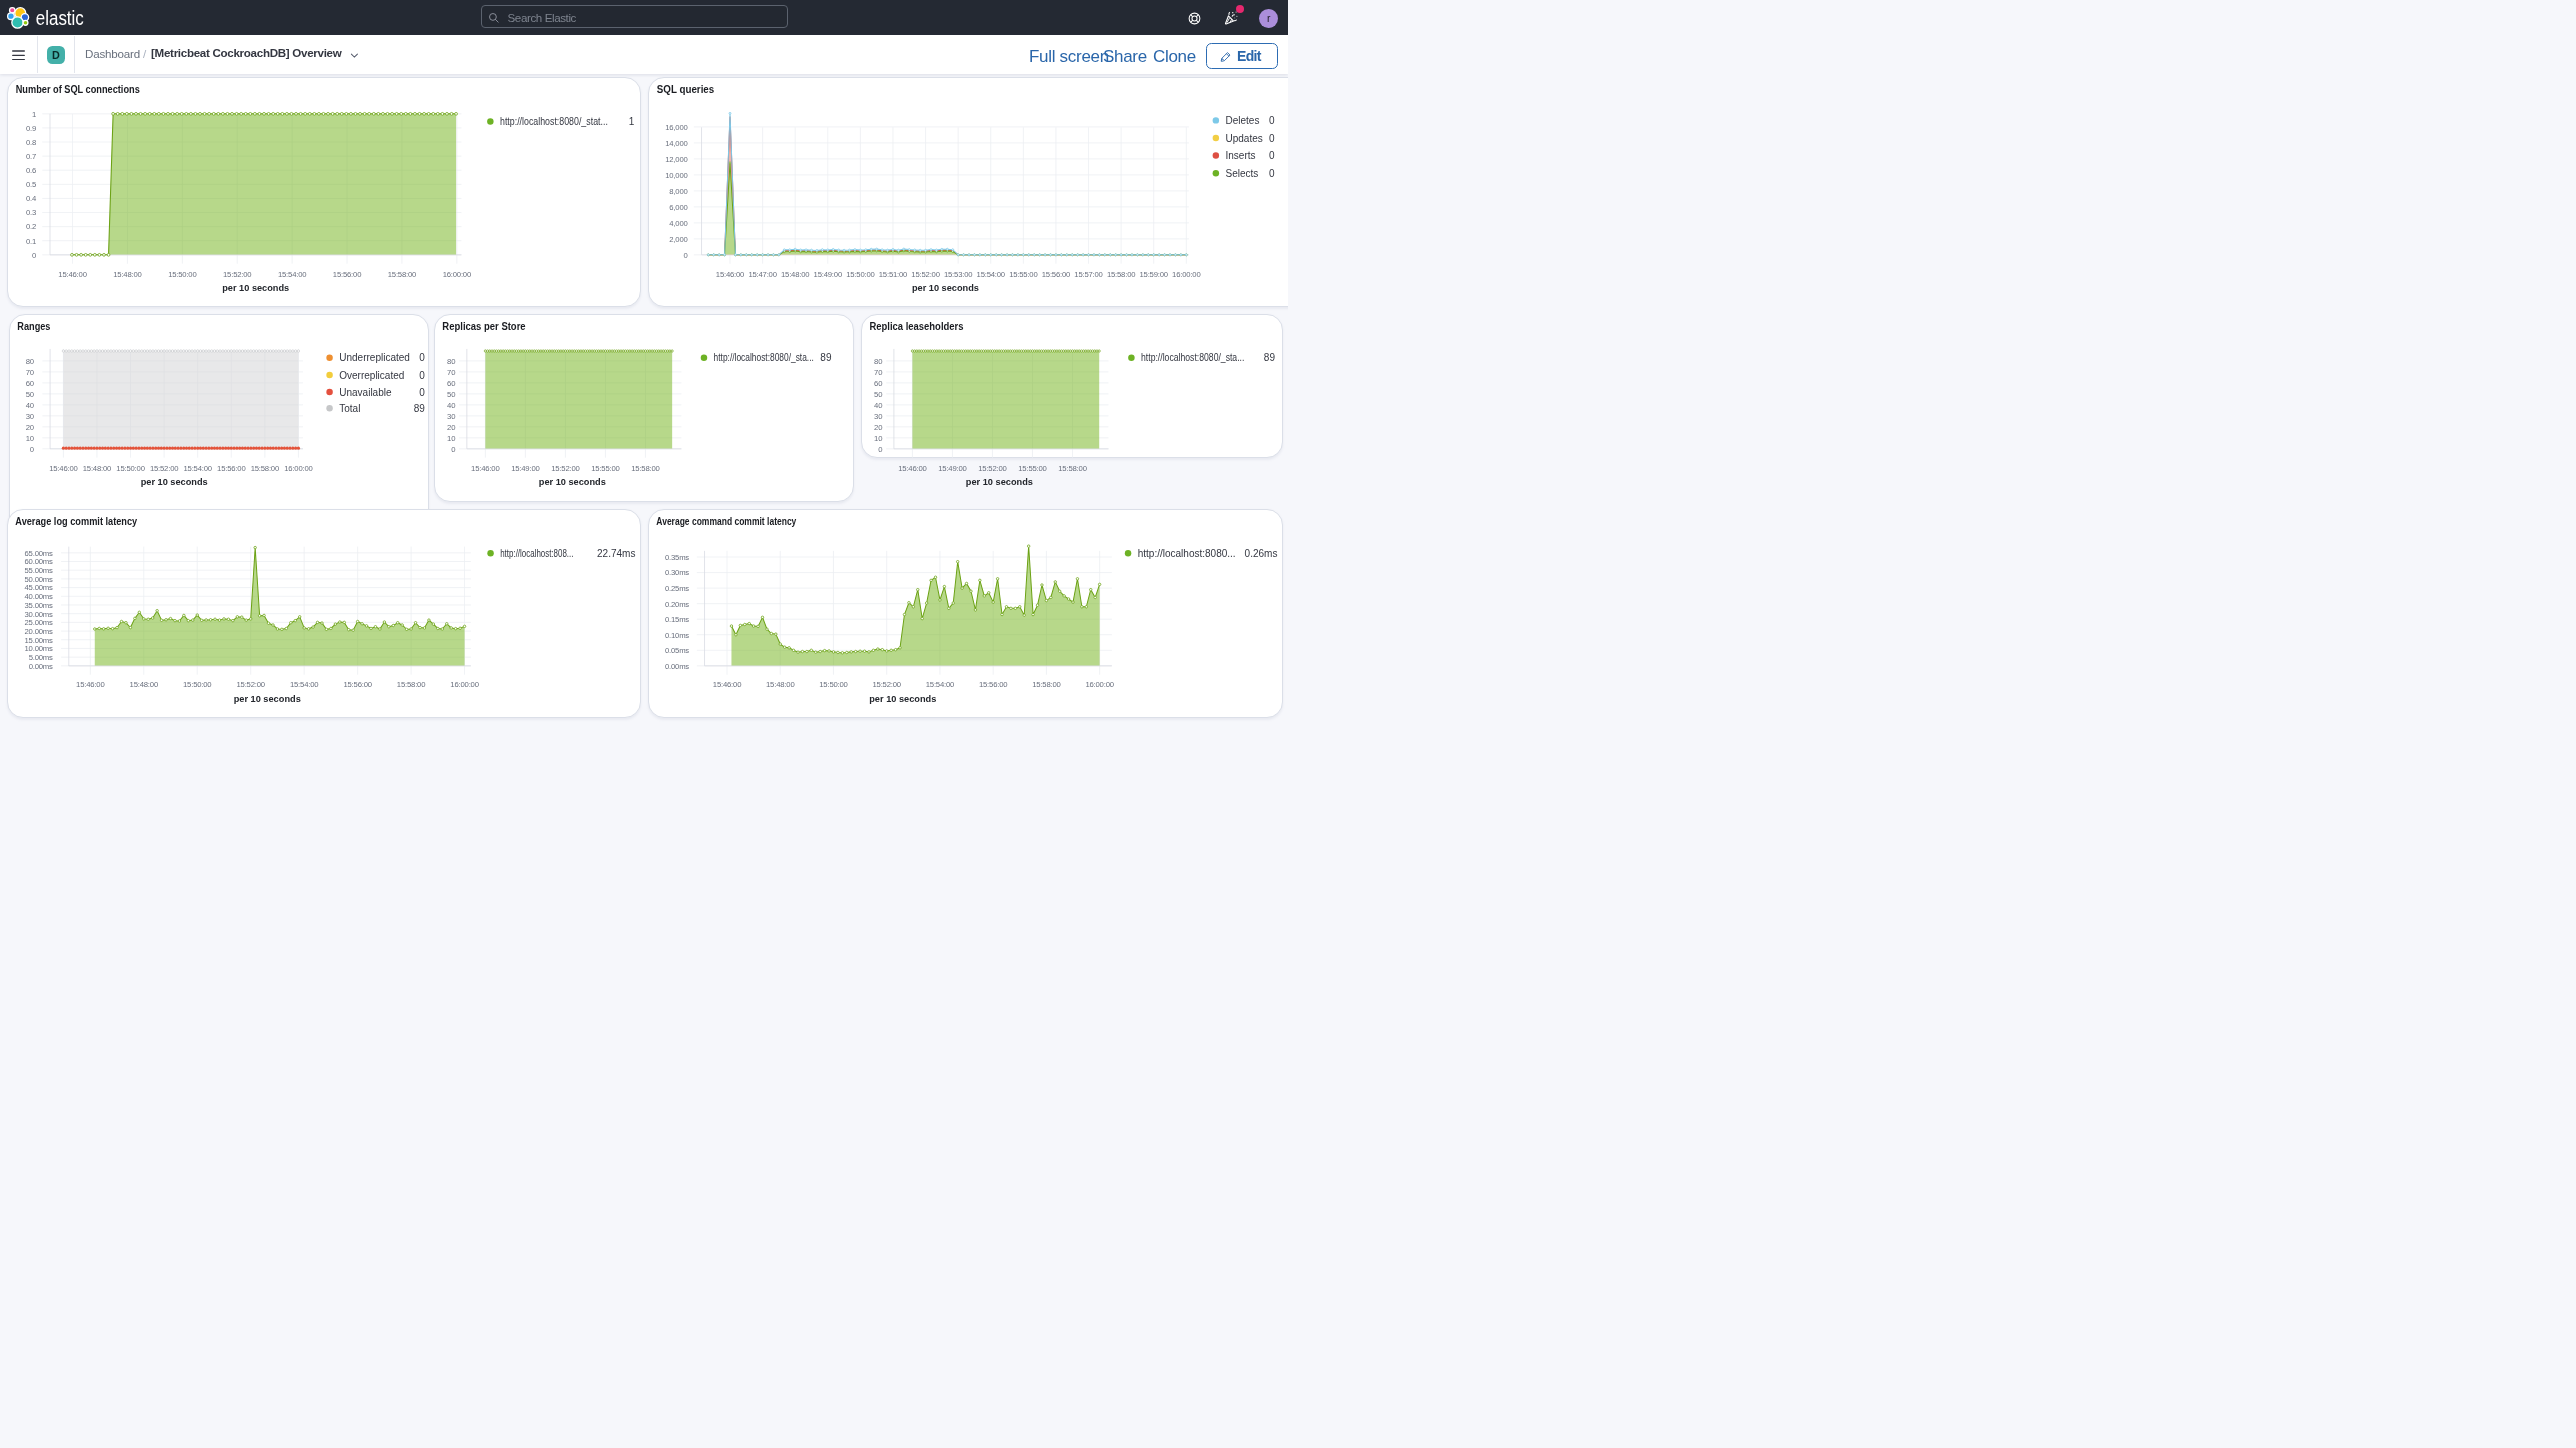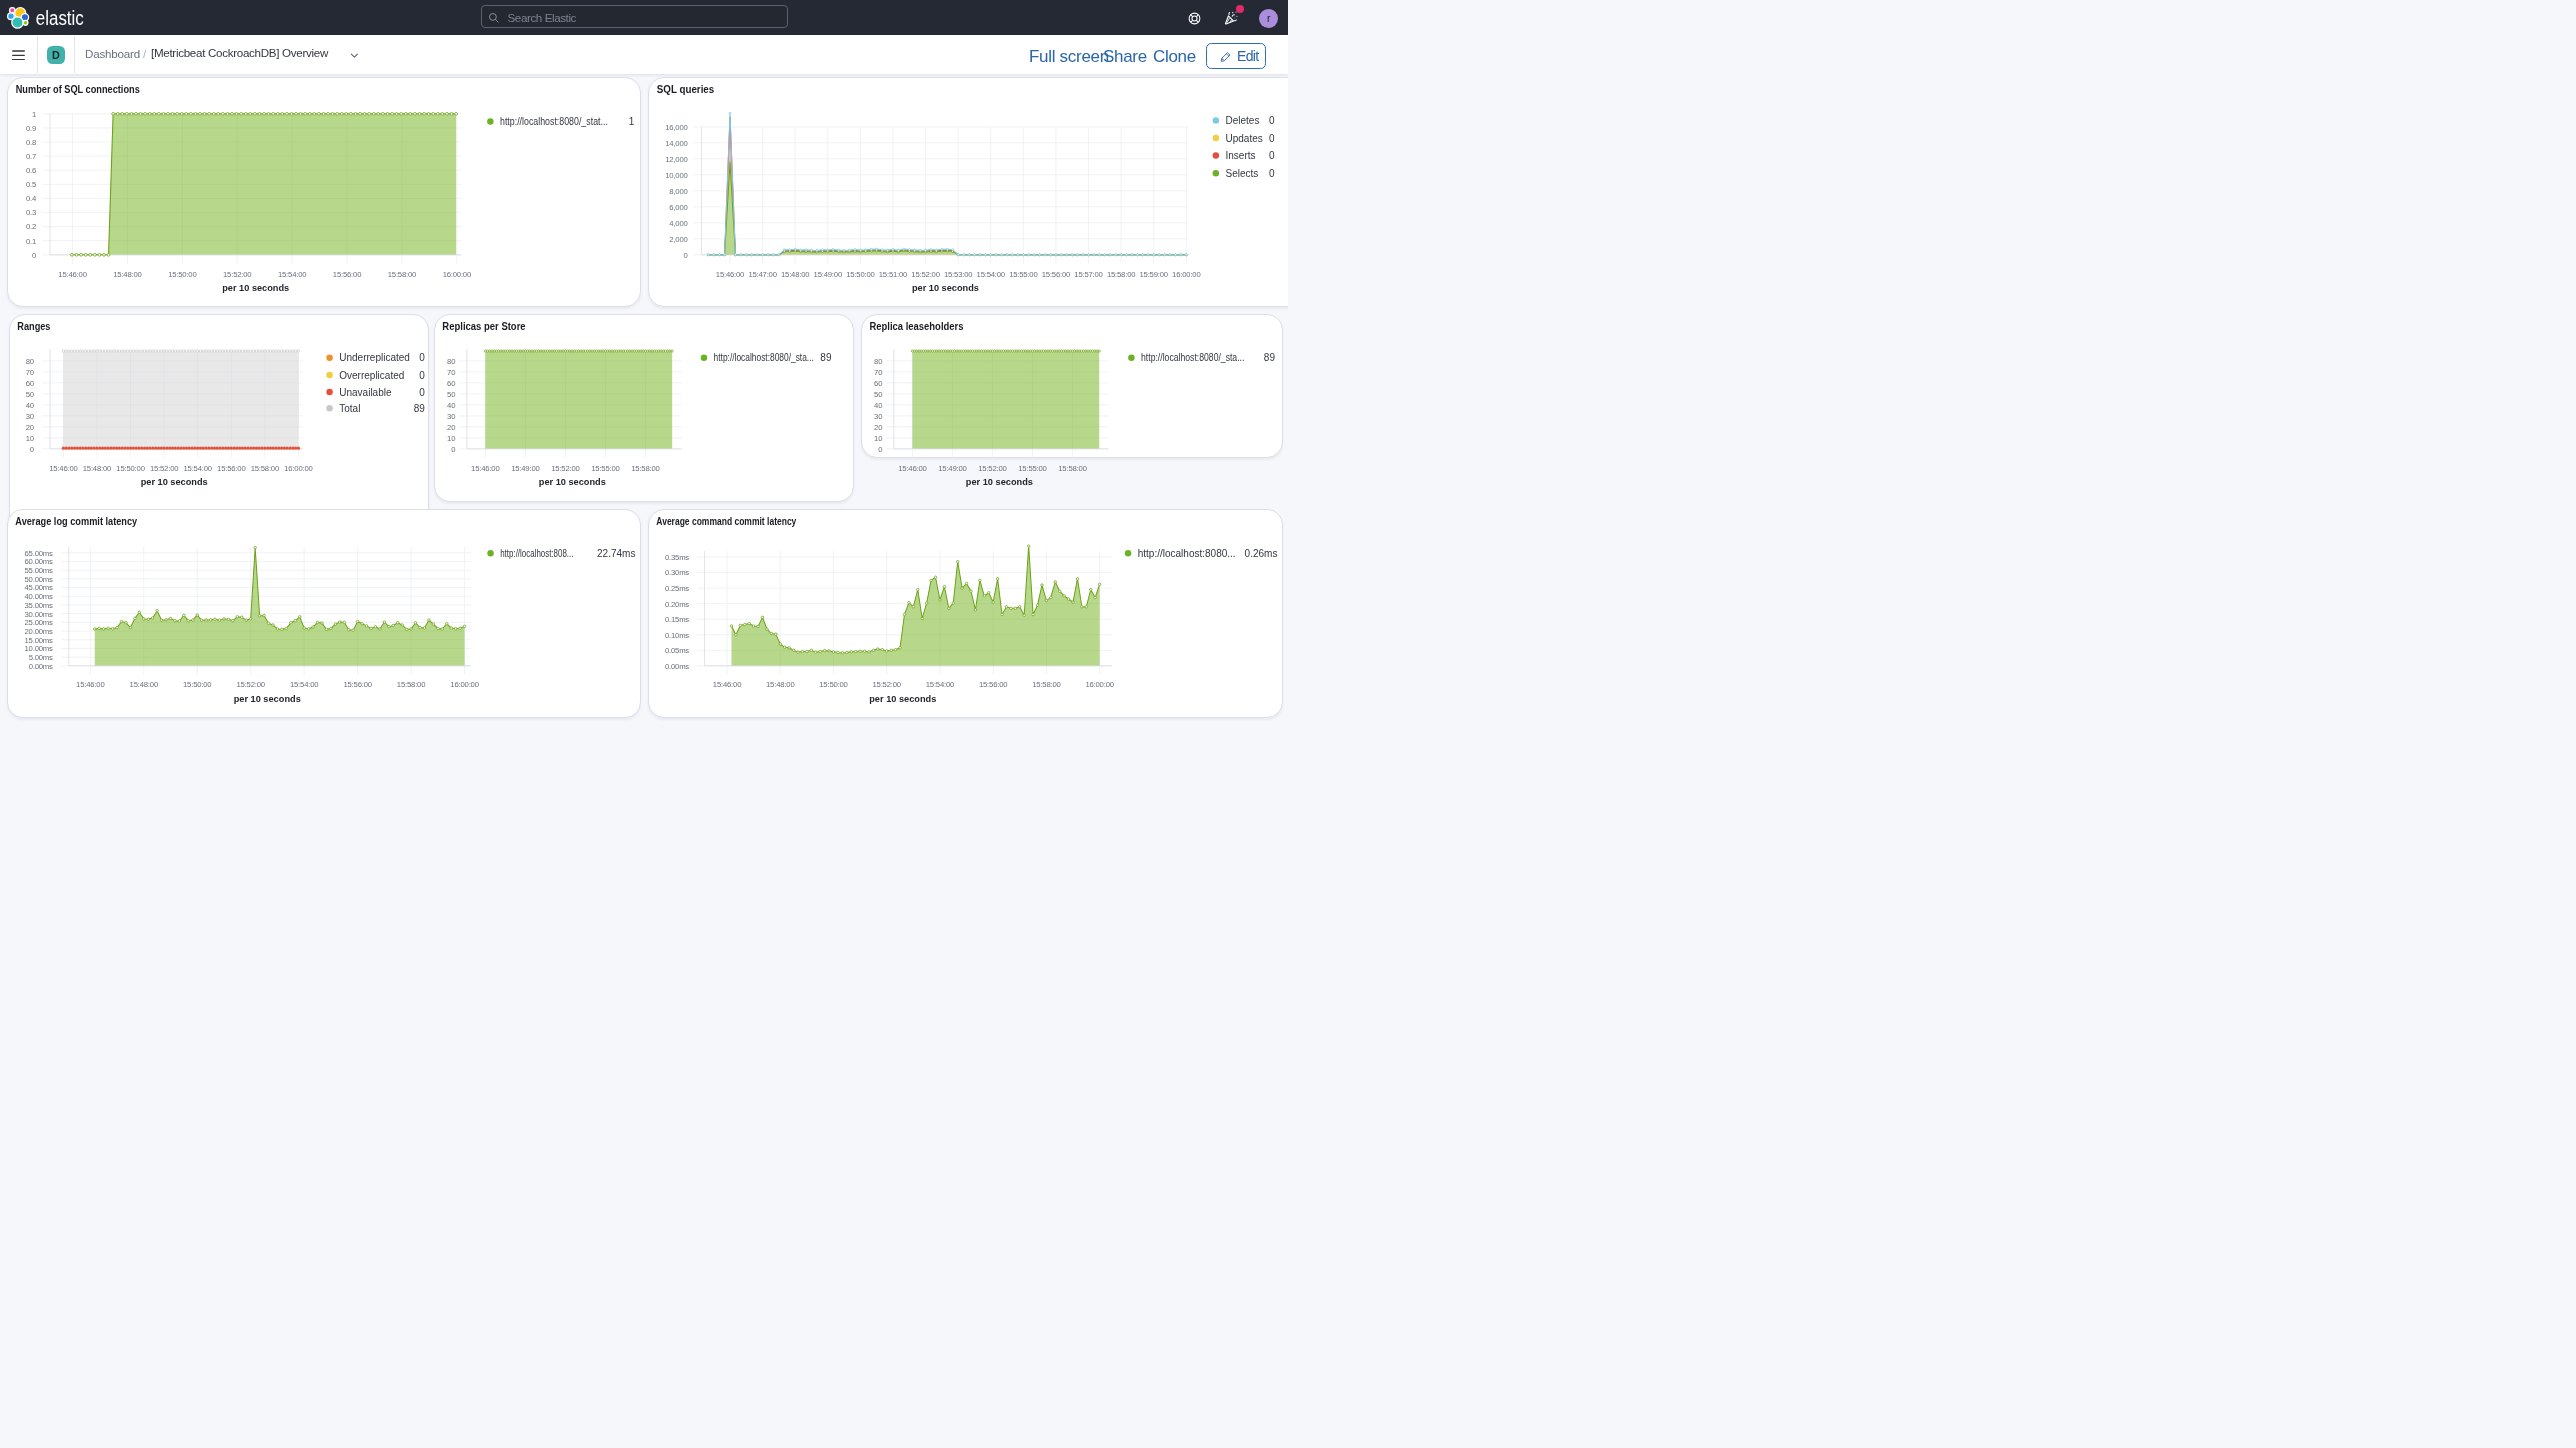--- a/index.html
+++ b/index.html
@@ -9,23 +9,23 @@
 .search svg{position:absolute;left:6.2px;top:5.4px}
 .search .ph{position:absolute;left:25.5px;top:4.6px;font-size:11.6px;color:#7e848f;letter-spacing:-0.4px}
 .hicon{position:absolute}
 .pinkdot{position:absolute;left:1236px;top:4.8px;width:8.3px;height:8.3px;border-radius:50%;background:#e6286e}
 .avatar{position:absolute;left:1259px;top:8.5px;width:19.4px;height:19.4px;border-radius:50%;background:#ab8edb;color:#1d1e24;font-size:10.4px;text-align:center;line-height:19.4px}
 .hdr2{position:absolute;left:0;top:35px;width:1288px;height:39px;background:#fff;box-shadow:0 0.8px 3.1px rgba(100,110,140,0.18)}
 .vsep{position:absolute;top:0.8px;width:0.8px;height:37px;background:#e2e5ec}
 .dicon{position:absolute;left:47px;top:11px;width:18px;height:18px;border-radius:5.4px;background:#43b0a9;color:#092b29;font-size:10.8px;font-weight:700;text-align:center;line-height:18px}
 .crumb{position:absolute;top:11.6px;font-size:11.6px;color:#69707d;letter-spacing:-0.2px}
 .crumbsep{position:absolute;top:11.6px;font-size:11.6px;color:#aab2c0}
-.crumbtitle{position:absolute;top:11.2px;font-size:11.6px;font-weight:400;color:#343741;letter-spacing:-0.3px}
+.crumbtitle{position:absolute;top:11.2px;font-size:11.6px;font-weight:700;color:#343741;letter-spacing:-0.3px}
 .hlink{position:absolute;top:11.6px;font-size:17px;color:#2a66aa;font-weight:500;letter-spacing:-0.3px}
-.editbtn{position:absolute;left:1206px;top:8.2px;width:60px;height:26px;border:1.2px solid #2d6cb3;border-radius:5.4px;color:#2a66aa;font-size:14px;font-weight:400}
+.editbtn{position:absolute;left:1206px;top:8.2px;width:72px;height:26px;border:1.2px solid #2d6cb3;border-radius:5.4px;color:#2a66aa;font-size:14px;font-weight:700}
 .editbtn svg{position:absolute;left:13px;top:7.3px}
 .editbtn span{position:absolute;left:30px;top:3.5px;letter-spacing:-0.7px}
 .panel{position:absolute;background:#fff;border:0.8px solid #dbdfe8;border-radius:16px;box-shadow:0 1.5px 2.3px rgba(120,130,160,0.10)}
 .panel svg{position:absolute;left:0;top:0}
 </style></head><body>
 <div class="page">
     <div class="hdr1">
       <svg width="39" height="35" viewBox="0 0 50 46" style="position:absolute;left:0;top:0">
 <g>
 <circle cx="15.5" cy="13.5" r="3.6" fill="#f04e98" stroke="#fff" stroke-width="1.7"></circle>

